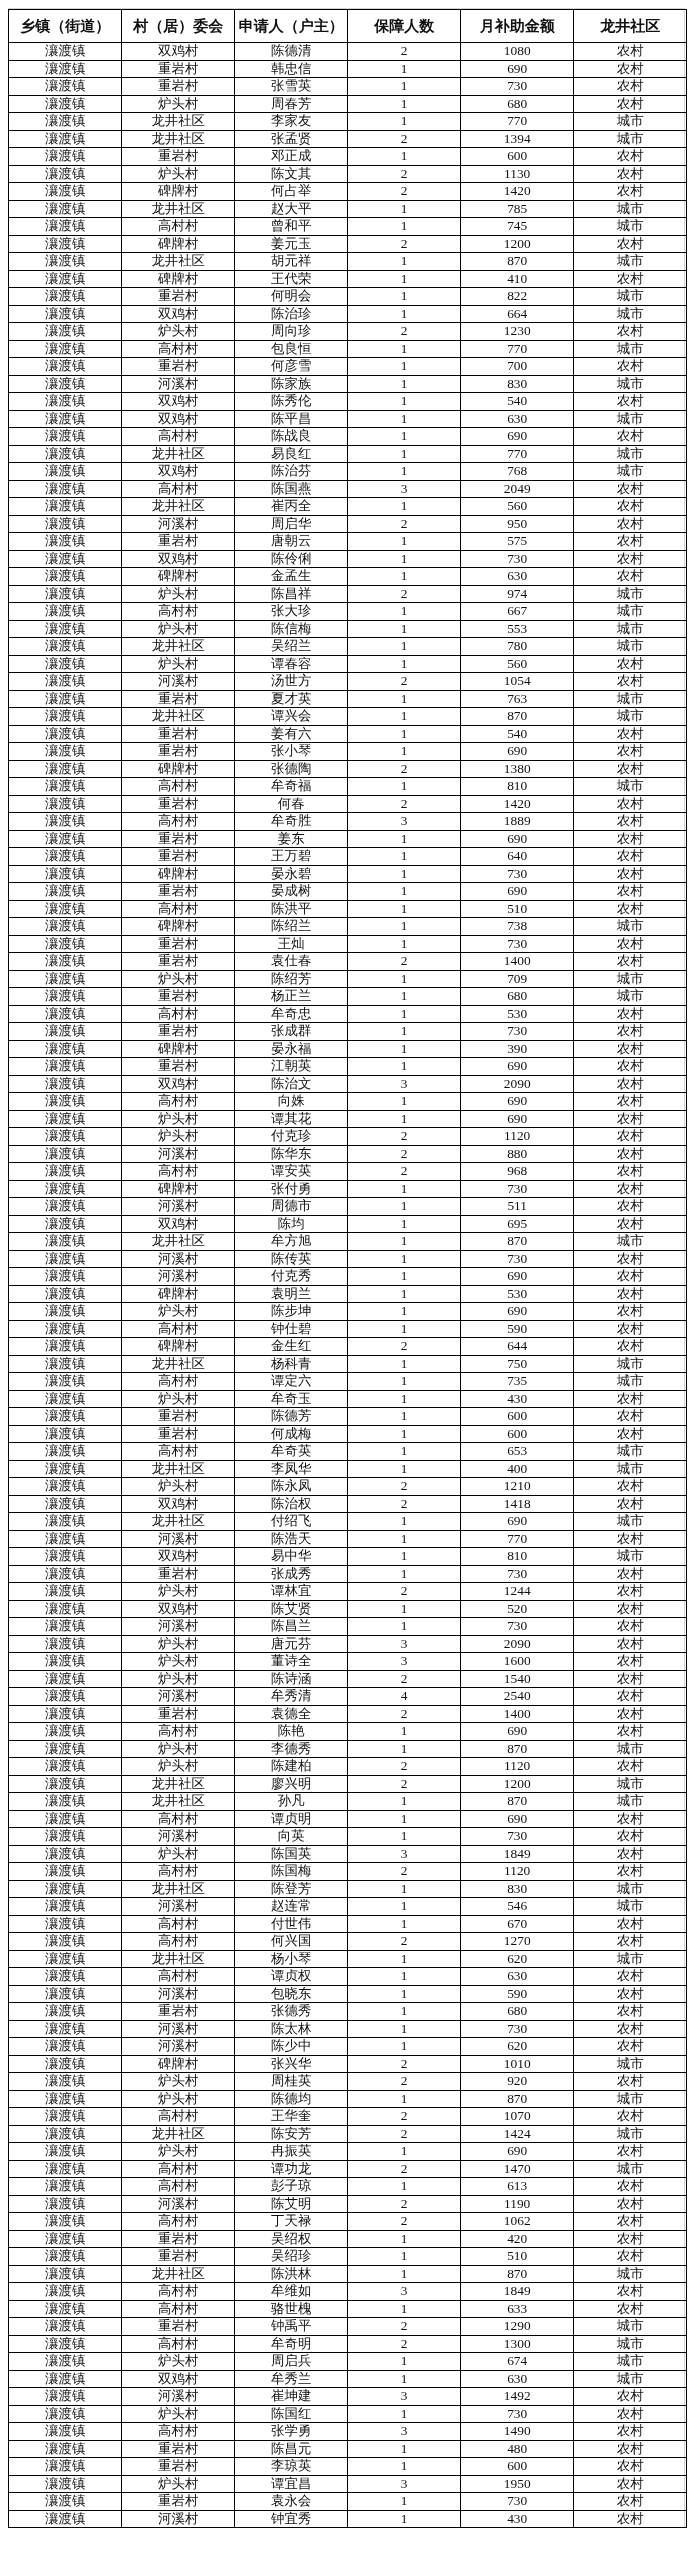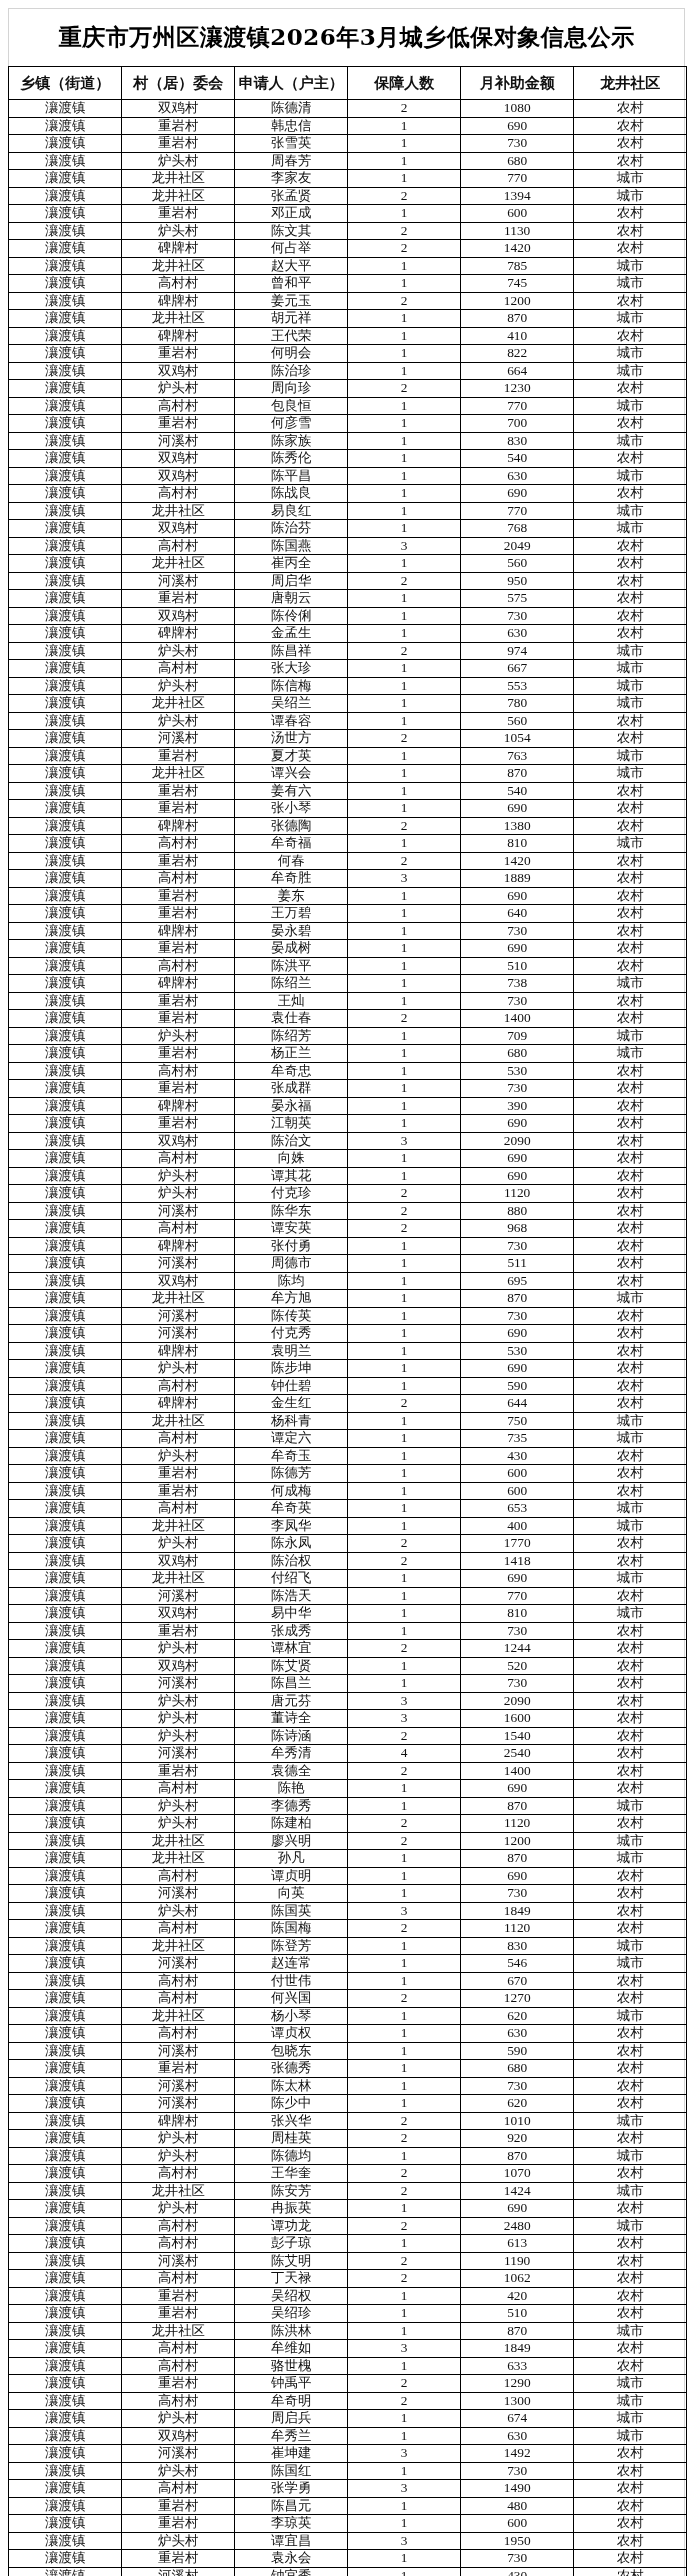--- a/index.html
+++ b/index.html
@@ -28,21 +28,20 @@
   }
   td {
     height: 16.5px; font-family: "Liberation Serif", "DejaVu Serif", serif;
     font-size: 13.4px; line-height: 16.5px;
   }
 </style>
 </head>
 <body>
 
 <div class="sheet">
-  <div class="title">重庆市万州区瀼渡镇2026年3月城乡低保对象信息公示</div>
   <table>
     <colgroup>
         <col>
         <col>
         <col>
         <col>
         <col>
         <col>
       </colgroup>
     <thead>
@@ -710,21 +709,21 @@
           <td>李凤华</td>
           <td>1</td>
           <td>400</td>
           <td>城市</td>
         </tr>
         <tr>
           <td>瀼渡镇</td>
           <td>炉头村</td>
           <td>陈永凤</td>
           <td>2</td>
-          <td>1770</td>
+          <td>1210</td>
           <td>农村</td>
         </tr>
         <tr>
           <td>瀼渡镇</td>
           <td>双鸡村</td>
           <td>陈治权</td>
           <td>2</td>
           <td>1418</td>
           <td>农村</td>
         </tr>
@@ -1022,21 +1021,21 @@
           <td>冉振英</td>
           <td>1</td>
           <td>690</td>
           <td>农村</td>
         </tr>
         <tr>
           <td>瀼渡镇</td>
           <td>高村村</td>
           <td>谭功龙</td>
           <td>2</td>
-          <td>2480</td>
+          <td>1470</td>
           <td>城市</td>
         </tr>
         <tr>
           <td>瀼渡镇</td>
           <td>高村村</td>
           <td>彭子琼</td>
           <td>1</td>
           <td>613</td>
           <td>农村</td>
         </tr>

